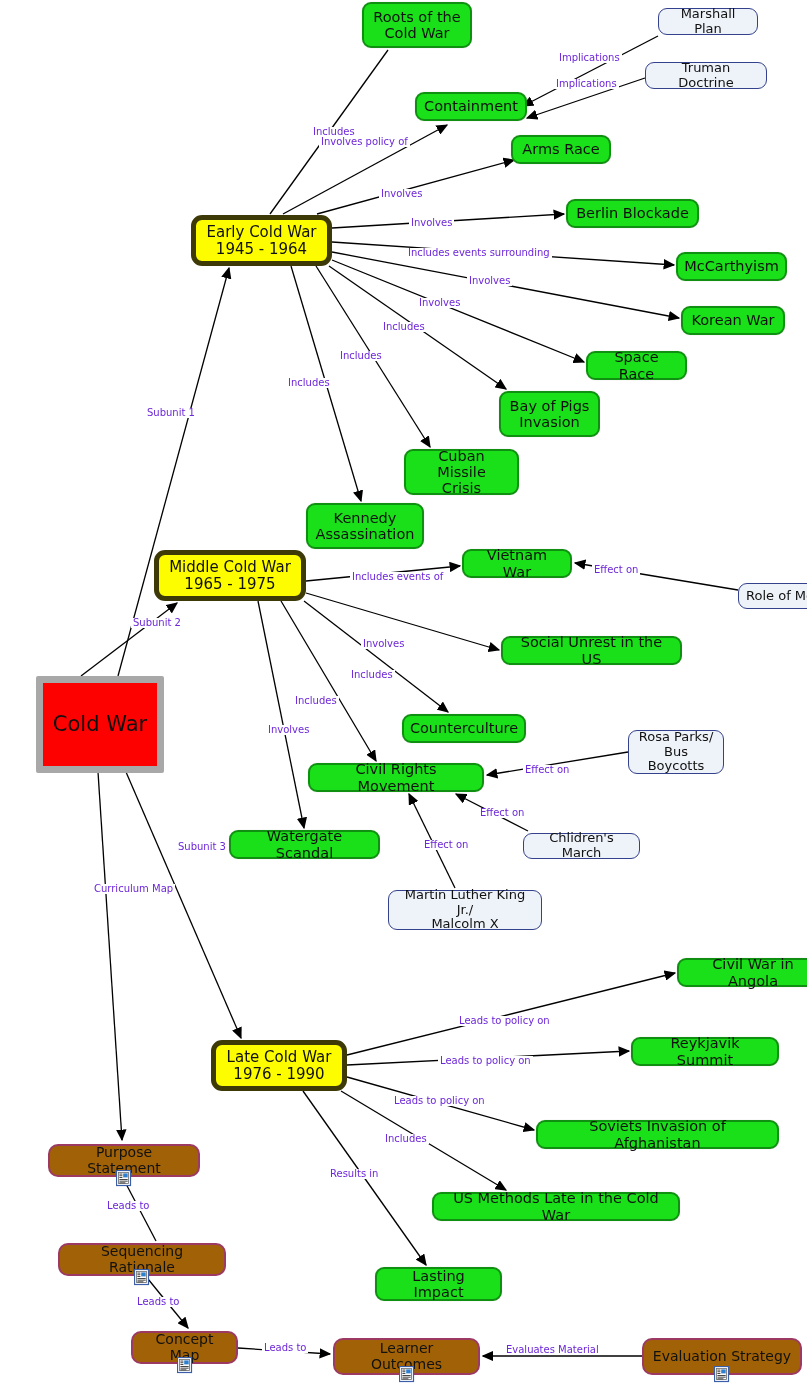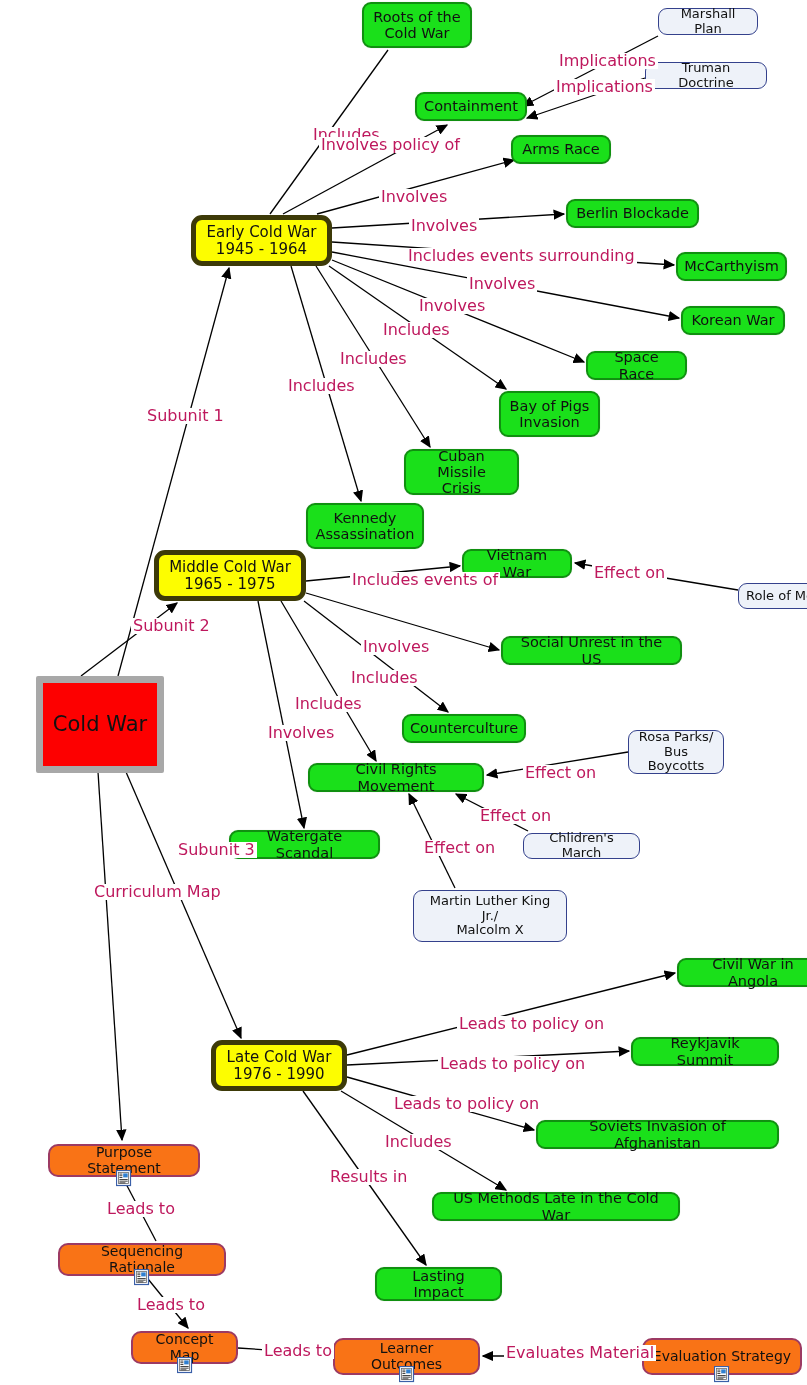--- a/index.html
+++ b/index.html
@@ -64,30 +64,30 @@
   
   .n-blue {
     background: #eef2f9;
     border: 1.5px solid #34418c;
     border-radius: 9px;
     font-size: 13px;
     padding: 2px 7px;
   }
   
   .n-gray {
-    background: #f97316;
+    background: #a16207;
     border: 2px solid #9c3a63;
     border-radius: 10px;
     font-size: 14px;
     padding: 2px 7px;
   }
   .edge-label {
     position: absolute;
-    font-size: 16px;
-    color: #be185d;
+    font-size: 10px;
+    color: #6d28d9;
     background: #ffffff;
     padding: 0 2px;
     white-space: nowrap;
     z-index: 6;
     line-height: 1;
   }
   .doc-icon {
     position: absolute;
     width: 16px;
     height: 17px;
@@ -167,21 +167,21 @@
       <div class="node n-green" style="left: 426px; top: 549px; width: 110px; height: 29px;"><span>Vietnam War</span></div>
       <div class="node n-blue" style="left: 702px; top: 583px; width: 104px; height: 26px;"><span>Role of Media</span></div>
       <div class="node n-green" style="left: 465px; top: 636px; width: 181px; height: 29px;"><span>Social Unrest in the US</span></div>
       <div class="node n-green" style="left: 366px; top: 714px; width: 124px; height: 29px;"><span>Counterculture</span></div>
       <div class="node n-blue" style="left: 592px; top: 730px; width: 96px; height: 44px;"><span>Rosa Parks/
 Bus Boycotts</span></div>
       <div class="node n-red" style="left: 0px; top: 676px; width: 128px; height: 97px;"><span>Cold War</span></div>
       <div class="node n-green" style="left: 272px; top: 763px; width: 176px; height: 29px;"><span>Civil Rights Movement</span></div>
       <div class="node n-blue" style="left: 487px; top: 833px; width: 117px; height: 26px;"><span>Chlidren's March</span></div>
       <div class="node n-green" style="left: 193px; top: 830px; width: 151px; height: 29px;"><span>Watergate Scandal</span></div>
-      <div class="node n-blue" style="left: 377px; top: 890px; width: 154px; height: 52px;"><span>Martin Luther King Jr./
+      <div class="node n-blue" style="left: 352px; top: 890px; width: 154px; height: 40px;"><span>Martin Luther King Jr./
 Malcolm X</span></div>
       <div class="node n-green" style="left: 641px; top: 958px; width: 152px; height: 29px;"><span>Civil War in Angola</span></div>
       <div class="node n-green" style="left: 595px; top: 1037px; width: 148px; height: 29px;"><span>Reykjavik Summit</span></div>
       <div class="node n-yellow" style="left: 175px; top: 1040px; width: 136px; height: 51px;"><span>Late Cold War
 1976 - 1990</span></div>
       <div class="node n-green" style="left: 500px; top: 1120px; width: 243px; height: 29px;"><span>Soviets Invasion of Afghanistan</span></div>
       <div class="node n-green" style="left: 396px; top: 1192px; width: 248px; height: 29px;"><span>US Methods Late in the Cold War</span></div>
       <div class="node n-green" style="left: 339px; top: 1267px; width: 127px; height: 34px;"><span>Lasting Impact</span></div>
       <div class="node n-gray" style="left: 12px; top: 1144px; width: 152px; height: 33px;"><span>Purpose Statement</span></div>
       <div class="node n-gray" style="left: 22px; top: 1243px; width: 168px; height: 33px;"><span>Sequencing Rationale</span></div>

